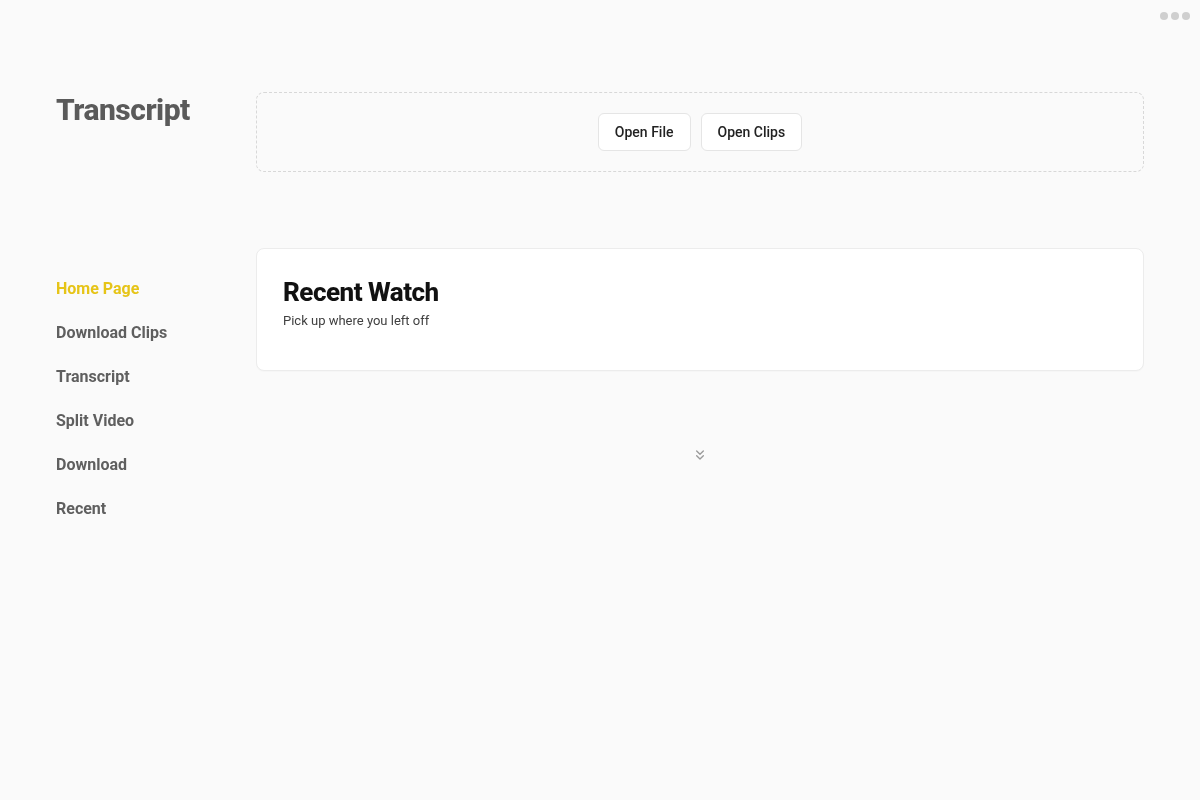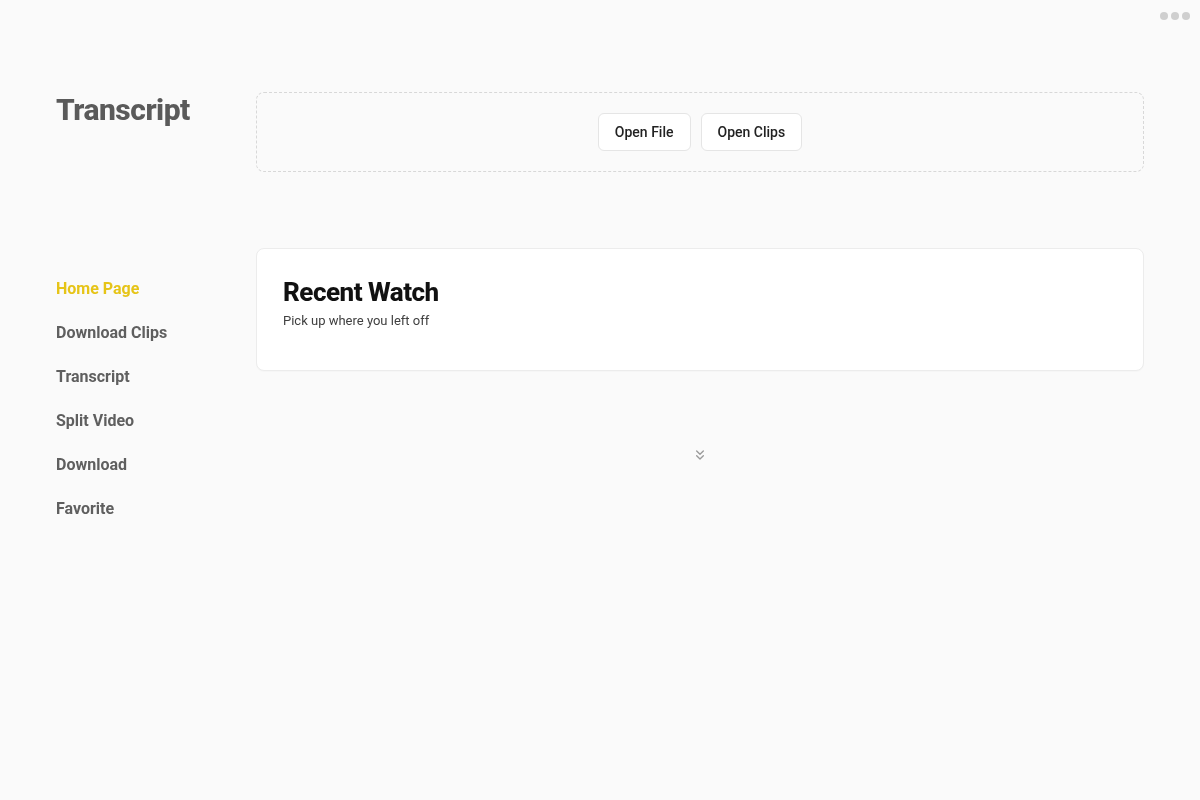--- a/index.html
+++ b/index.html
@@ -121,21 +121,21 @@
 
 <div class="layout">
   <aside class="sidebar">
     <div class="brand">Transcript</div>
     <ul class="nav">
       <li class="active">Home Page</li>
       <li>Download Clips</li>
       <li>Transcript</li>
       <li>Split Video</li>
       <li>Download</li>
-      <li>Favorite</li>
+      <li>Recent</li>
     </ul>
   </aside>
 
   <main class="main">
     <div class="dropzone">
       <button class="btn">Open File</button>
       <button class="btn">Open Clips</button>
     </div>
 
     <section class="card recent">

